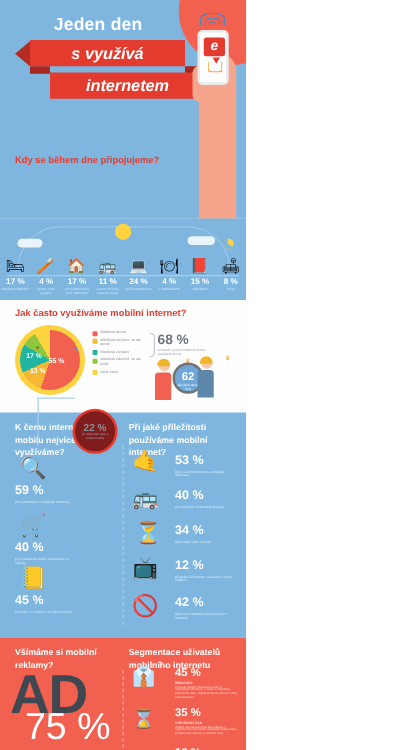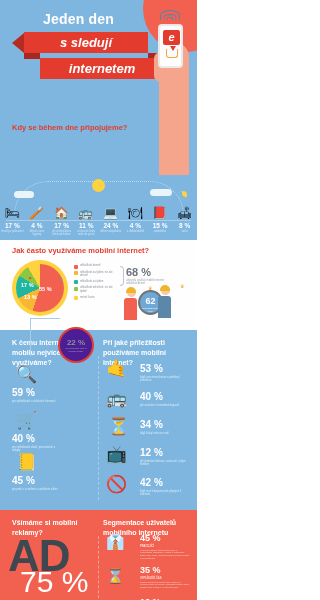--- a/index.html
+++ b/index.html
@@ -214,21 +214,21 @@
     border-left: 1px dashed #a7cfe9;
   }
   .item { position: absolute; }
   .item .v { font-size: 10px; font-weight: bold; color: #ffffff; line-height: 1; }
   .item .d { font-size: 2.6px; color: #d8ecf8; line-height: 1.3; margin-top: 1.5px; width: 52px; }
   .art { position: absolute; font-size: 17px; line-height: 1; }
 
   .circ22 {
     position: absolute; left: 58px; top: 327px;
     width: 36px; height: 36px; border-radius: 50%;
-    background: #4c1d95; border: 2px solid #e33b2e;
+    background: #7f1d1d; border: 2px solid #e33b2e;
     display: flex; flex-direction: column; align-items: center; justify-content: center;
   }
   .circ22 .n { font-size: 8px; font-weight: bold; color: #8b9199; }
   .circ22 .c { font-size: 2.3px; color: #a3a9b1; text-align: center; width: 28px; line-height: 1.2; }
   .connector {
     position: absolute; left: 30px; top: 318px; width: 30px; height: 38px;
     border-left: 1px solid #a7cfe9; border-top: 1px solid #a7cfe9;
   }
 
   
@@ -261,21 +261,21 @@
 <body>
 
 <div class="page">
 
   <div class="hero">
     <div class="hero-corner"></div>
     <div class="title-top">Jeden den</div>
 
     <div class="tail tail-l"></div>
     <div class="fold1"></div>
-    <div class="ribbon ribbon1">s sledují</div>
+    <div class="ribbon ribbon1">s využívá</div>
 
     <div class="tail tail-r"></div>
     <div class="fold2"></div>
     <div class="ribbon ribbon2">internetem</div>
 
     <div class="wifi">
       <i class="w3"></i>
         <i class="w2"></i>
         <i class="w1"></i>
     </div>

